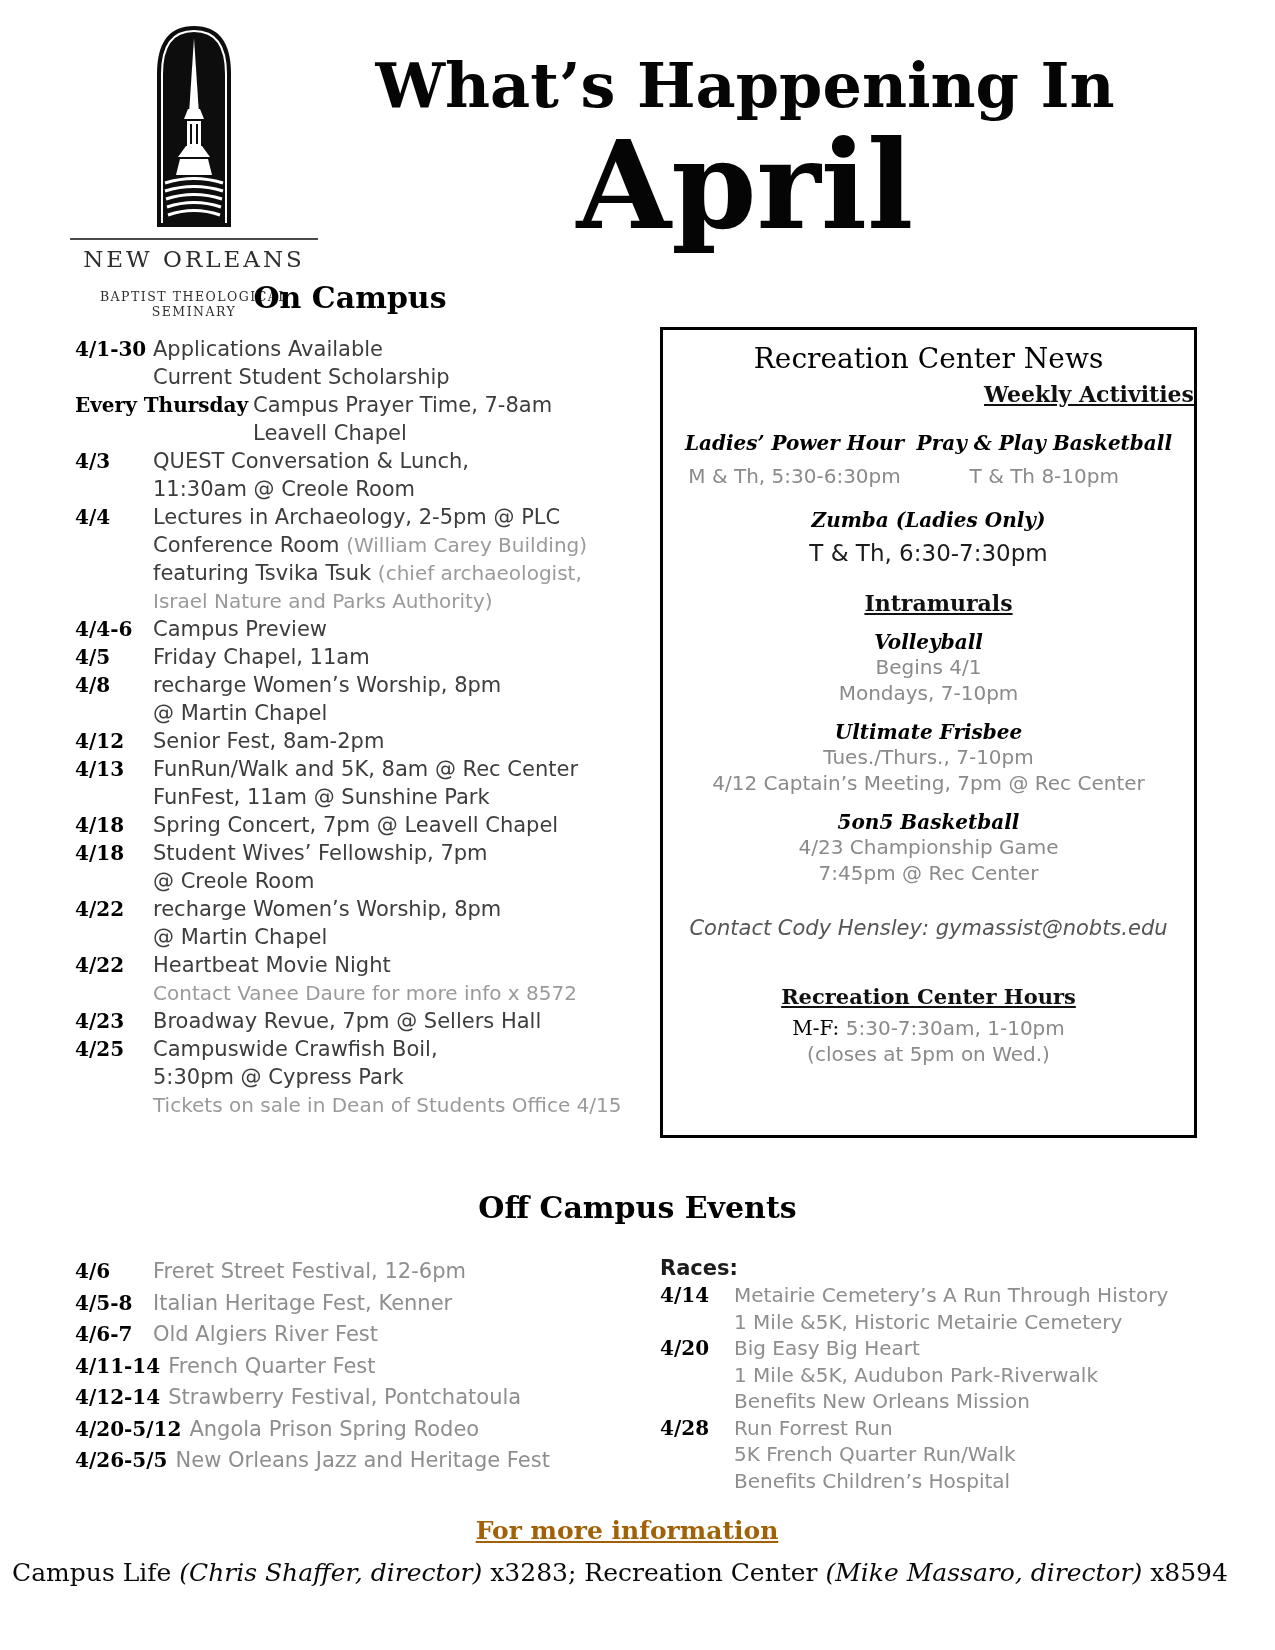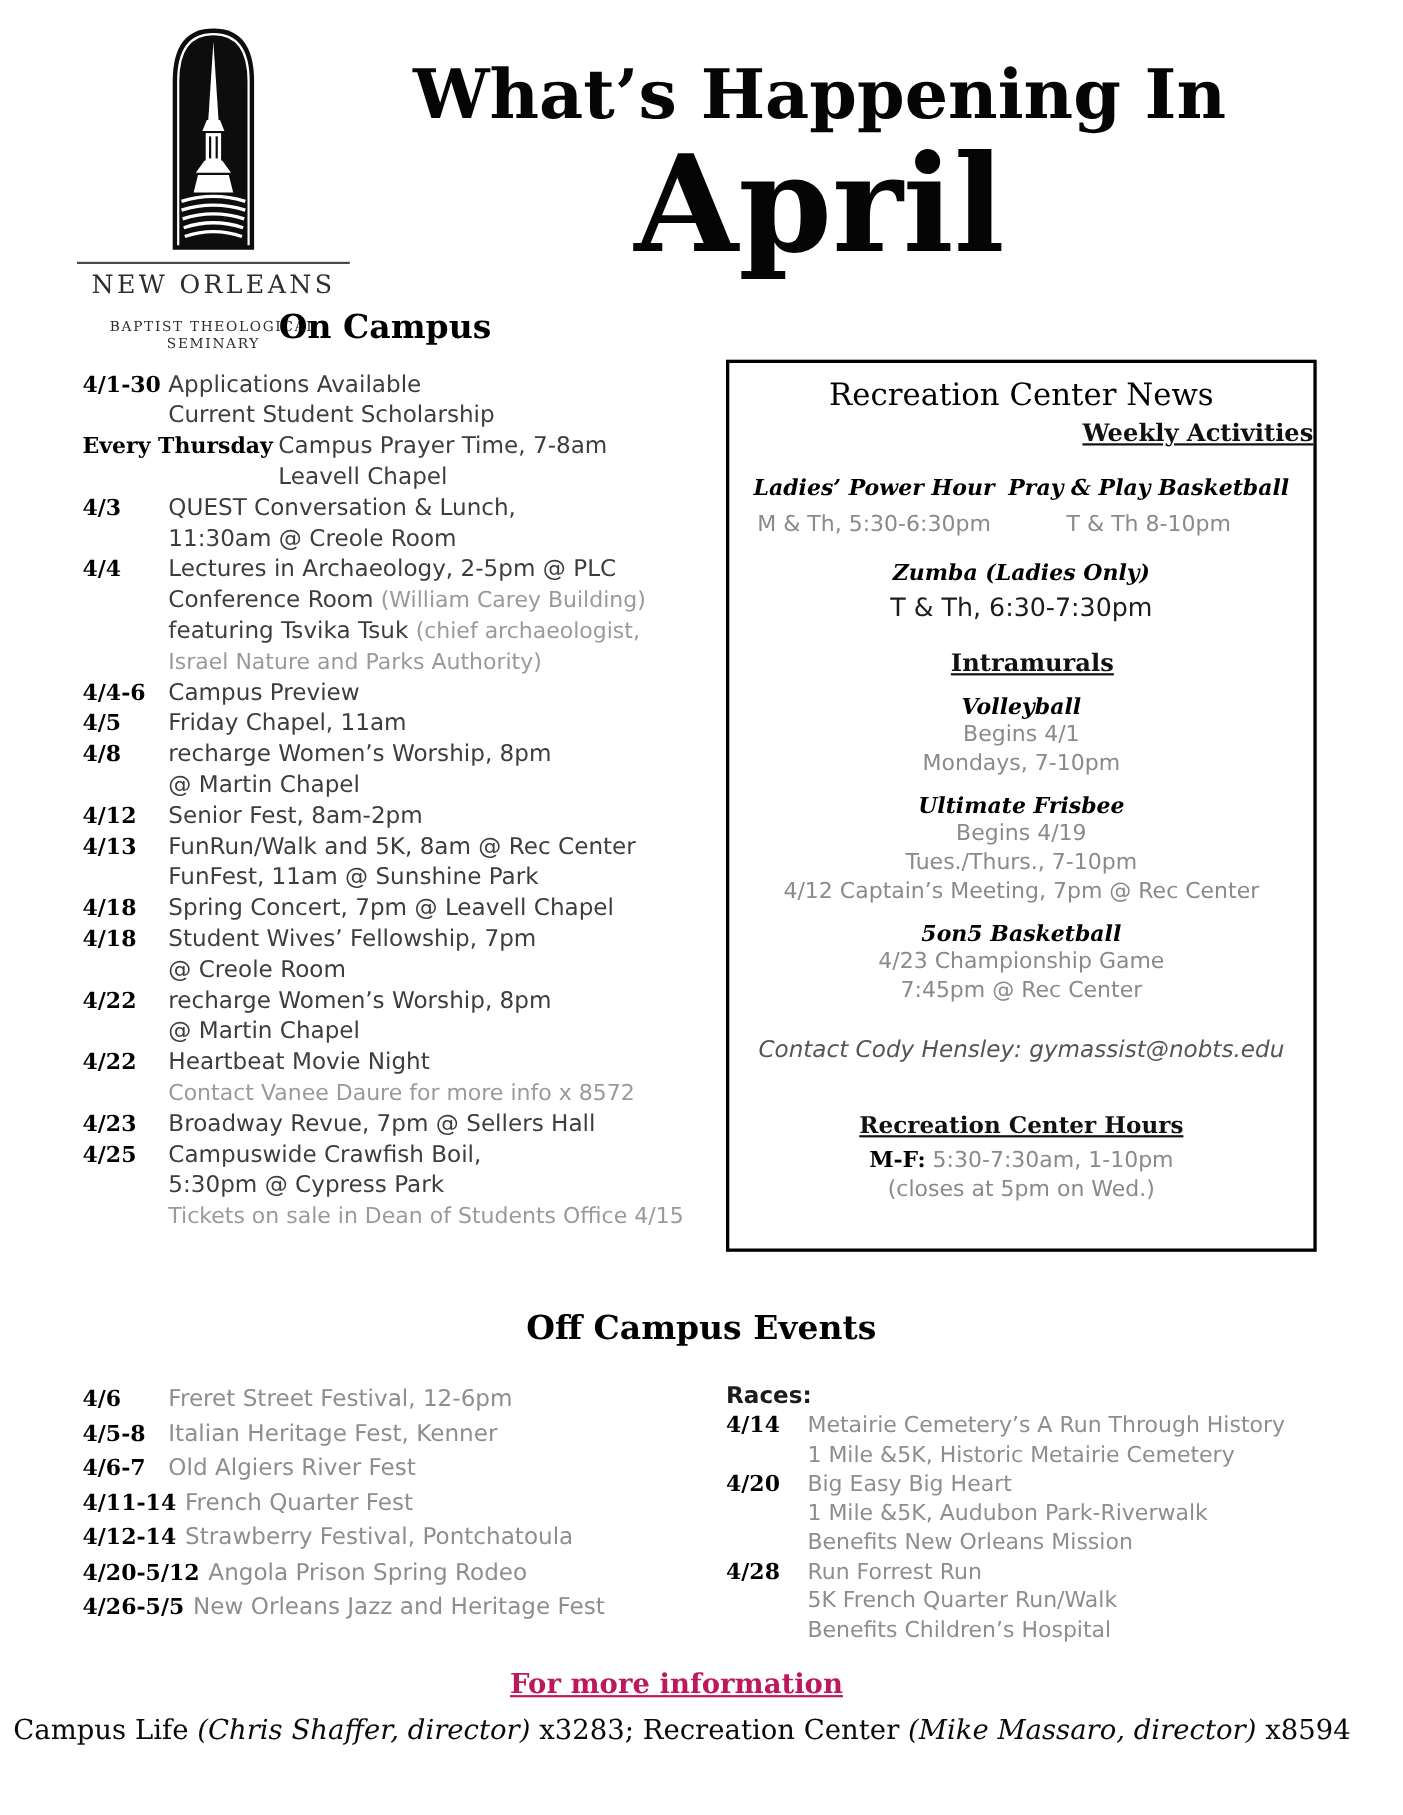--- a/index.html
+++ b/index.html
@@ -43,37 +43,37 @@
   .zumba-title{margin-top:20px;font-style:italic;font-weight:bold;font-size:20px;color:#000;}
   .zumba-time{font-size:23px;color:#1c1c1c;margin-top:8px;}
   .intramurals-heading{margin-top:24px;font-size:22px;font-weight:bold;text-decoration:underline;padding-left:20px;}
   .sport{margin-top:14px;}
   .sport-title{font-style:italic;font-weight:bold;font-size:20px;color:#000;}
   .box-line{font-size:20px;color:#8a8a8a;line-height:26px;}
   .rec-contact{margin-top:30px;font-style:italic;font-size:21px;color:#555;}
   .hours-heading{margin-top:44px;font-size:21px;font-weight:bold;text-decoration:underline;}
   .hours-lines{margin-top:6px;}
   .hours-line{font-size:20px;line-height:26px;color:#8a8a8a;}
-  .hours-bold{font-weight:bold;color:#000;font-family:"DejaVu Serif","Liberation Serif",serif;}
+  .hours-bold{font-weight:normal;color:#000;font-family:"DejaVu Serif","Liberation Serif",serif;}
 
   
   .off-heading{position:absolute;left:0;top:1190px;width:1275px;text-align:center;font-size:30px;font-weight:bold;color:#000;}
   .festivals{position:absolute;left:75px;top:1256px;width:565px;}
   .festival-row{display:flex;line-height:31.5px;font-size:21px;}
   .festival-date{min-width:70px;padding-right:8px;font-weight:bold;font-size:20px;white-space:nowrap;color:#000;}
   .festival-text{color:#8e8e8e;}
   .races{position:absolute;left:660px;top:1254px;width:545px;}
   .races-label{font-weight:bold;font-size:21px;color:#1c1c1c;line-height:28px;}
   .race-row{display:flex;font-size:20px;line-height:26.5px;}
   .race-date{min-width:68px;padding-right:6px;font-weight:bold;white-space:nowrap;color:#000;}
   .race-lines{flex:1;}
   .race-line{color:#8e8e8e;}
 
   
-  .footer-heading{position:absolute;left:0;top:1516px;width:1230px;text-align:center;font-size:25px;font-weight:bold;text-decoration:underline;color:#be185d;}
+  .footer-heading{position:absolute;left:12px;top:1516px;width:1230px;text-align:center;font-size:25px;font-weight:bold;text-decoration:underline;color:#a16207;}
   .footer-line{position:absolute;left:0;top:1558px;width:1240px;text-align:center;font-size:25px;color:#0a0a0a;}
   .f-italic{font-style:italic;}
 </style>
 </head>
 <body>
 
 <div class="logo-block">
   <svg class="logo-art" width="80" height="208" viewBox="0 0 80 208">
     <path d="M3,205 L3,52 Q3,4 40,4 Q77,4 77,52 L77,205 Z" fill="#0d0d0d"></path>
     <path d="M8,201 L8,52 Q8,9 40,9 Q72,9 72,52 L72,201" fill="none" stroke="#ffffff" stroke-width="2"></path>
@@ -282,21 +282,20 @@
             <div class="box-line">Begins 4/1</div>
 
             <div class="box-line">Mondays, 7-10pm</div>
           </div>
       </div>
 
       <div class="sport">
         <div class="sport-title serif">Ultimate Frisbee</div>
         <div>
 
-            <div class="box-line">Begins 4/19</div>
 
             <div class="box-line">Tues./Thurs., 7-10pm</div>
 
             <div class="box-line">4/12 Captain’s Meeting, 7pm @ Rec Center</div>
           </div>
       </div>
 
       <div class="sport">
         <div class="sport-title serif">5on5 Basketball</div>
         <div>

